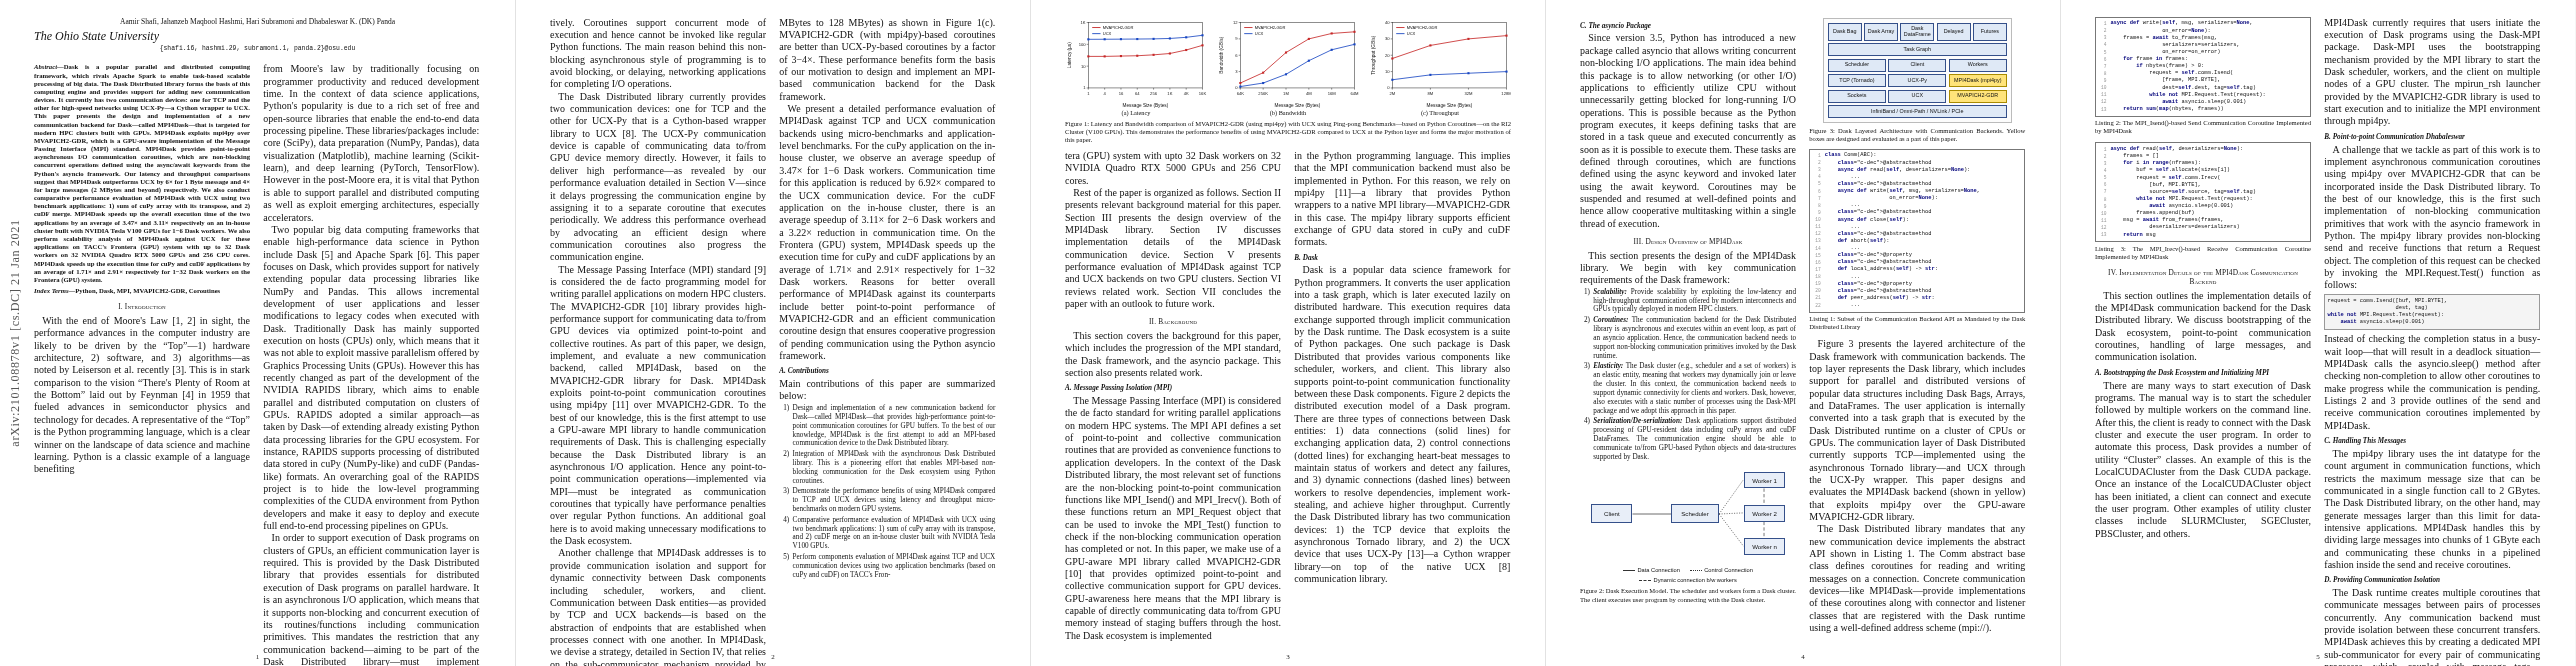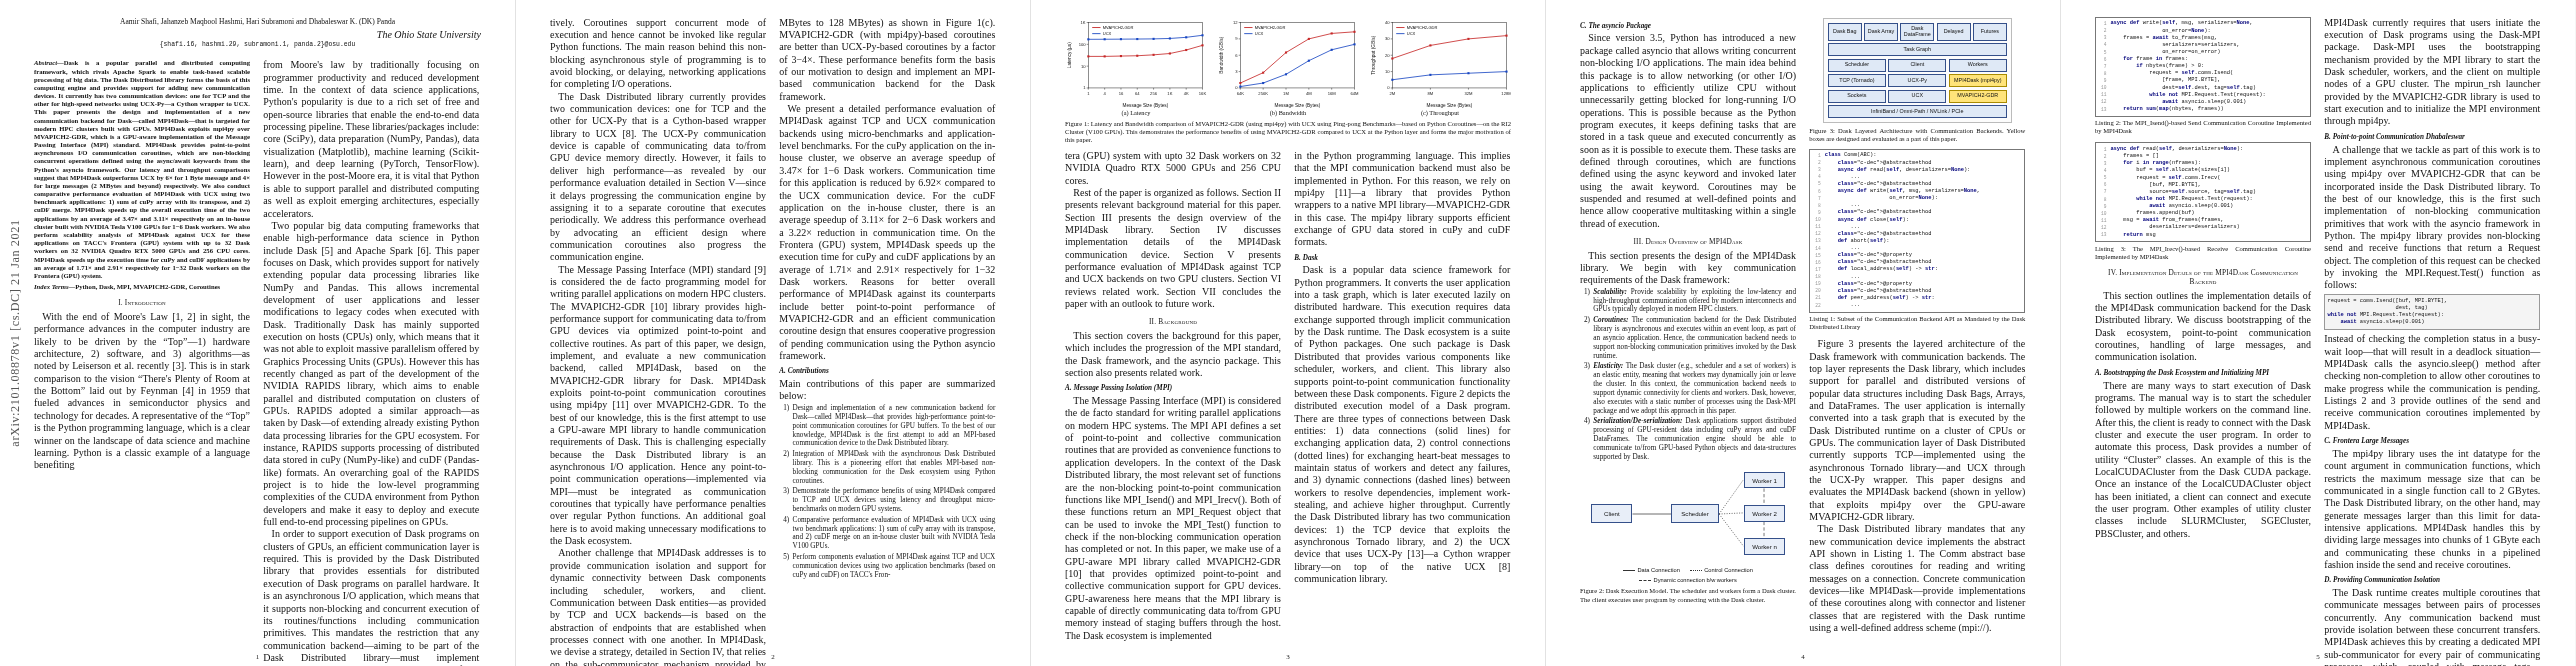--- a/index.html
+++ b/index.html
@@ -4,21 +4,21 @@
 <style>
   *{margin:0;padding:0;box-sizing:border-box}
   html,body{background:#f5f5f5}
   body{width:2576px;height:667px;overflow:hidden;font-family:"Liberation Serif","DejaVu Serif",serif;color:#111}
   #spread{position:relative;display:flex;width:2576px;height:667px}
   .page{flex:none;width:515px;height:667px;background:#ffffff;position:relative;padding:16.7px 34px 14.5px 34px;overflow:hidden}
   .page + .page{border-left:0.6px solid #e2e2e2}
   #arxiv{position:absolute;left:14.5px;top:333px;transform:translate(-50%,-50%) rotate(-90deg);white-space:nowrap;font-size:12.2px;color:#555;letter-spacing:0.6px;z-index:6}
   .title{font-size:15px;font-weight:normal;text-align:center;line-height:1.2;margin:12.2px 16.7px 7.8px}
   .authors{font-size:7.5px;text-align:center;margin-bottom:3px}
-  .affil{font-size:10px;font-style:italic;text-align:right}
+  .affil{font-size:12px;font-style:italic;text-align:left}
   .emails{font-size:6.4px;font-family:"Liberation Mono",monospace;text-align:center;margin:1.7px 0 11px}
   .cols{display:flex;gap:13.3px}
   .col{flex:none;width:216px;text-align:justify}
   .para{font-size:10px;line-height:1.235;text-indent:8.3px;text-align:justify;hyphens:none}
   .cont{text-indent:0}
   .abstract{font-size:6.7px;font-weight:bold;line-height:1.22;text-align:justify;margin-bottom:3.3px}
   .abstract .lead{font-style:italic}
   .index{margin:2.2px 0 1.1px}
   .sec-head{font-size:7.3px;font-weight:normal;font-variant:small-caps;text-align:center;letter-spacing:0.2px;margin:6.7px 0 3.9px}
   .sub-head{font-size:7.2px;font-style:italic;font-weight:bold;margin:5px 0 2.8px;text-align:left}
@@ -585,21 +585,21 @@
               <span class="ctext">                     dest, tag)</span>
             </div>
             <div class="code-line">
               <span class="ctext"><span class="c-kw">while</span> <span class="c-kw">not</span> MPI.Request.Test(request):</span>
             </div>
             <div class="code-line">
               <span class="ctext">    <span class="c-kw">await</span> asyncio.sleep(0.001)</span>
             </div>
           </div>
         <p class="para cont">Instead of checking the completion status in a busy-wait loop—that will result in a deadlock situation—MPI4Dask calls the asyncio.sleep() method after checking non-completion to allow other coroutines to make progress while the communication is pending. Listings 2 and 3 provide outlines of the send and receive communication coroutines implemented by MPI4Dask.</p>
-        <h3 class="sub-head">C. Frontera Large Messages</h3>
+        <h3 class="sub-head">C. Handling This Messages</h3>
         <p class="para">The mpi4py library uses the int datatype for the count argument in communication functions, which restricts the maximum message size that can be communicated in a single function call to 2 GBytes. The Dask Distributed library, on the other hand, may generate messages larger than this limit for data-intensive applications. MPI4Dask handles this by dividing large messages into chunks of 1 GByte each and communicating these chunks in a pipelined fashion inside the send and receive coroutines.</p>
         <h3 class="sub-head">D. Providing Communication Isolation</h3>
         <p class="para">The Dask runtime creates multiple coroutines that communicate messages between pairs of processes concurrently. Any communication backend must provide isolation between these concurrent transfers. MPI4Dask achieves this by creating a dedicated MPI sub-communicator for every pair of communicating processes, which—coupled with message tags—mimics the endpoint-based connection semantics of the TCP and UCX communication devices.</p>
       </div>
     </div>
     <div class="pageno">5</div>
   </section>
 </div>
 
 

